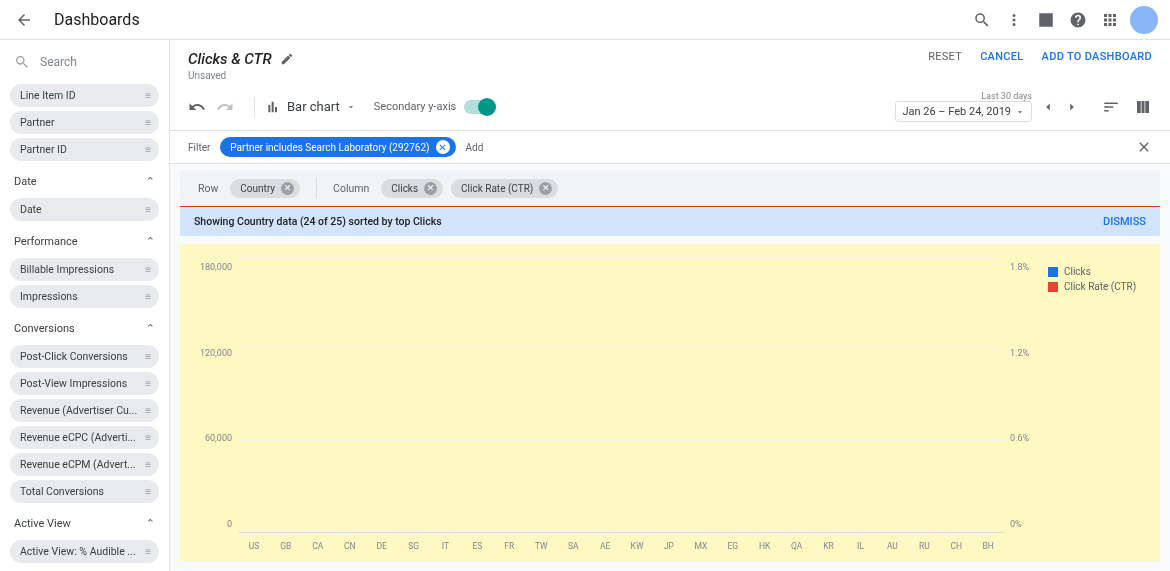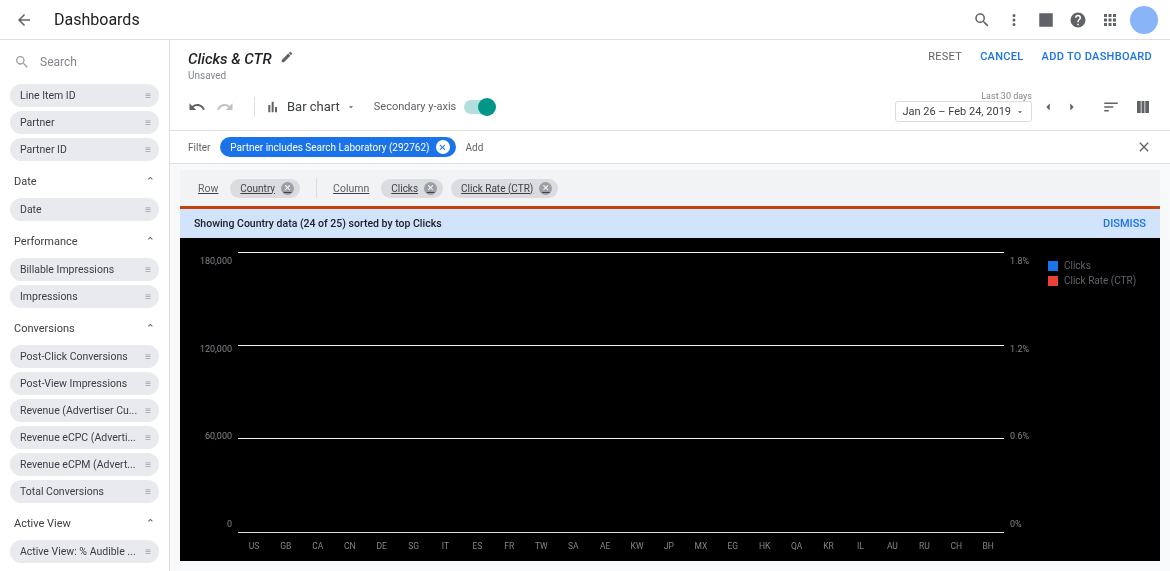--- a/index.html
+++ b/index.html
@@ -23,21 +23,21 @@
 .section-head { display:flex; align-items:center; justify-content:space-between; padding: 10px 4px 6px 4px; font-size:11px; color:#3c4043; cursor:pointer; }
 .section-head .chev { color:#5f6368; }
 .pill { display:flex; align-items:center; justify-content:space-between; background:#e8eaed; border-radius: 14px; padding: 5px 8px 5px 10px; margin: 4px 0; font-size: 10.5px; color:#3c4043; cursor:grab; }
 .pill .drag { color:#9aa0a6; font-size:10px; }
 .sidebar-scroll::-webkit-scrollbar { width:6px; }
 .sidebar-scroll::-webkit-scrollbar-thumb { background:#dadce0; border-radius:3px; }
 
 
 .content { flex:1; display:flex; flex-direction:column; background:#f8f9fa; }
 .titlebar { background:#fff; padding: 10px 18px 4px 18px; display:flex; align-items:flex-start; }
-.titlebar .t-name { font-size:15px; font-style:italic; font-weight:500; color:#202124; display:flex; gap:8px; }
+.titlebar .t-name { font-size:15px; font-style:italic; font-weight:500; color:#202124; display:flex; align-items:center; gap:8px; }
 .titlebar .t-sub { font-size:10px; color:#80868b; margin-top:2px; }
 .titlebar .spacer { flex:1; }
 .titlebar .link { color:#1a73e8; font-size:11px; font-weight:500; letter-spacing:.3px; cursor:pointer; margin-left:18px; }
 .titlebar .reset { color:#5f6368; font-size:11px; letter-spacing:.3px; cursor:pointer; margin-left:18px; }
 
 .toolbar { background:#fff; padding: 6px 18px 8px 18px; display:flex; align-items:center; border-bottom:1px solid #e0e0e0; }
 .toolbar .ico { color:#5f6368; margin-right:10px; cursor:pointer; display:flex; align-items:center; }
 .toolbar .divider { width:1px; height:20px; background:#e0e0e0; margin: 0 10px; }
 .toolbar .chart-type { display:flex; align-items:center; font-size:13px; color:#3c4043; cursor:pointer; gap:6px; }
 .toolbar .sec-axis { display:flex; align-items:center; font-size:11px; color:#5f6368; margin-left:18px; gap:8px; }
@@ -50,31 +50,31 @@
 .nav-arrow { width:24px; height:24px; display:flex; align-items:center; justify-content:center; color:#5f6368; cursor:pointer; }
 .toolbar .right-icons { display:flex; align-items:center; gap:14px; margin-left:18px; color:#5f6368; }
 
 .filterbar { background:#fff; padding: 6px 18px; display:flex; align-items:center; border-bottom:1px solid #e0e0e0; }
 .filterbar .lbl { font-size:10px; color:#5f6368; margin-right:10px; }
 .chip { background:#1a73e8; color:#fff; border-radius:12px; padding:3px 6px 3px 10px; font-size:10px; display:flex; align-items:center; gap:6px; cursor:pointer; }
 .chip .x { background:#fff; color:#1a73e8; width:14px; height:14px; border-radius:50%; display:flex; align-items:center; justify-content:center; font-size:10px; }
 .filterbar .add { font-size:10px; color:#5f6368; margin-left:10px; cursor:pointer; }
 .filterbar .close { margin-left:auto; color:#5f6368; cursor:pointer; }
 
-.rowcol { background:#f1f3f4; padding: 8px 18px; display:flex; align-items:center; border-bottom:3px solid #c2410c; margin:6px 10px 0 10px;text-decoration:underline; }
+.rowcol { background:#f1f3f4; padding: 8px 18px; display:flex; align-items:center; border-bottom:1px solid #c2410c; margin:6px 10px 0 10px; }
 .rowcol .lbl { font-size:10.5px; color:#5f6368; margin-right:12px; }
 .graychip { background:#dadce0; color:#3c4043; border-radius:12px; padding:3px 6px 3px 10px; font-size:10px; display:flex; align-items:center; gap:6px; margin-right:8px; }
 .graychip .x { background:#9aa0a6; color:#fff; width:13px; height:13px; border-radius:50%; display:flex; align-items:center; justify-content:center; font-size:9px; }
 .rowcol .vdiv { width:1px; height:20px; background:#dadce0; margin:0 16px 0 8px; }
 
 .infobar { background:#d2e3fc; padding: 8px 14px; display:flex; align-items:center; margin:0 10px; font-size:10.5px; color:#202124; font-weight:500; }
 .infobar .spacer { flex:1; }
 .infobar .dismiss { color:#1a73e8; font-weight:500; font-size:11px; cursor:pointer; }
 
-.chart-wrap { background:#000000; margin:0 10px 10px 10px; padding: 14px 10px 8px 10px; flex:1; display:flex; }
+.chart-wrap { background:#fef9c3; margin:8px 10px 10px 10px; padding: 14px 10px 8px 10px; flex:1; display:flex; }
 .chart-area { flex:1; position:relative; display:flex; }
 .y-axis { width:48px; display:flex; flex-direction:column; justify-content:space-between; text-align:right; font-size:9px; color:#80868b; padding: 4px 6px 24px 0; }
 .y-axis-r { width:36px; display:flex; flex-direction:column; justify-content:space-between; text-align:left; font-size:9px; color:#80868b; padding: 4px 0 24px 6px; }
 .plot { flex:1; position:relative; border-bottom:1px solid #dadce0; margin-bottom:20px; }
 .grid-line { position:absolute; left:0; right:0; border-top:1px solid #f1f3f4; }
 .bars { position:absolute; left:0; right:0; bottom:0; top:0; display:flex; align-items:flex-end; justify-content:space-around; padding:0 4px; }
 .bar-group { flex:1; display:flex; align-items:flex-end; justify-content:center; gap:1px; position:relative; }
 .bar { width:9px; }
 .bar.blue { background:#1a73e8; }
 .bar.red { background:#ea4335; }

